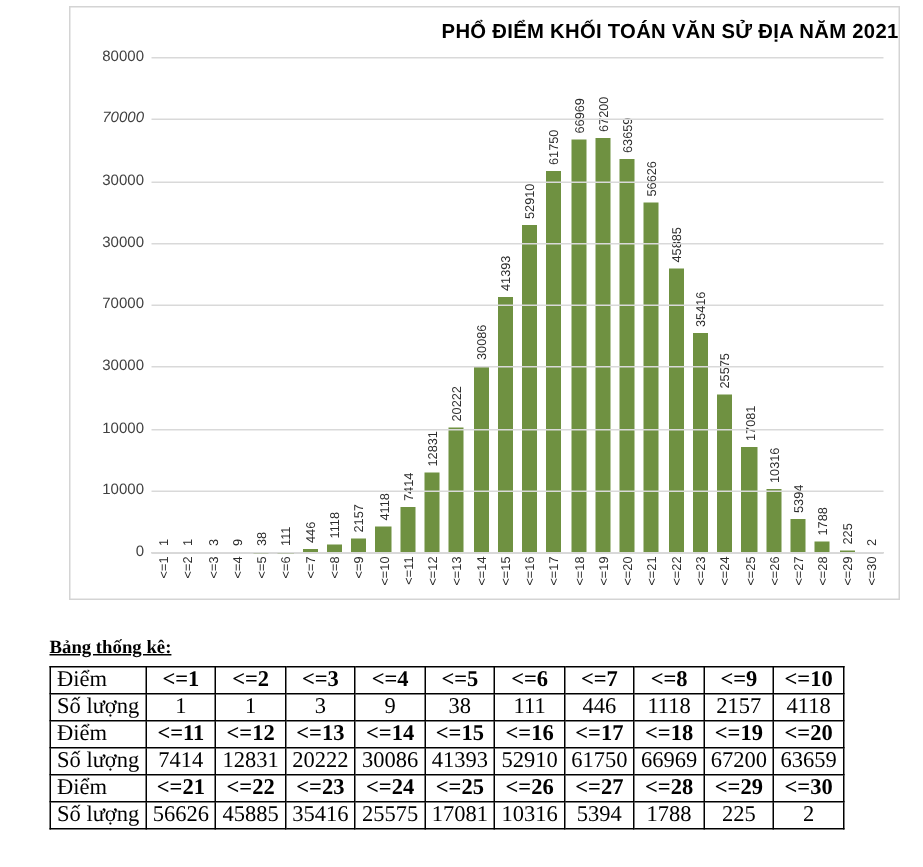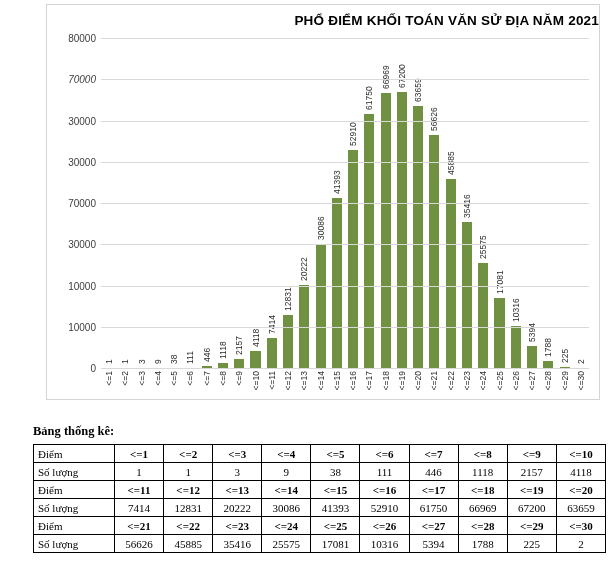--- a/index.html
+++ b/index.html
@@ -138,29 +138,30 @@
   }
 
   
   .table-caption {
     position: absolute;
     left: 33px;
     top: 424px;
     font-size: 12.5px;
     font-family: "Liberation Serif", serif;
     font-weight: bold;
+    text-decoration: underline;
   }
   .stat-table {
     position: absolute;
     left: 33px;
     top: 444px;
-    width: 573px;
+    width: 496px;
     border-collapse: collapse;
     font-family: "Liberation Serif", serif;
-    font-size: 11px;
+    font-size: 15px;
   }
   .stat-table td {
     border: 1px solid #000000;
     height: 17px;
     padding: 0 4px;
     text-align: center;
     white-space: nowrap;
   }
   .stat-table td.rowhead {
     text-align: left;

